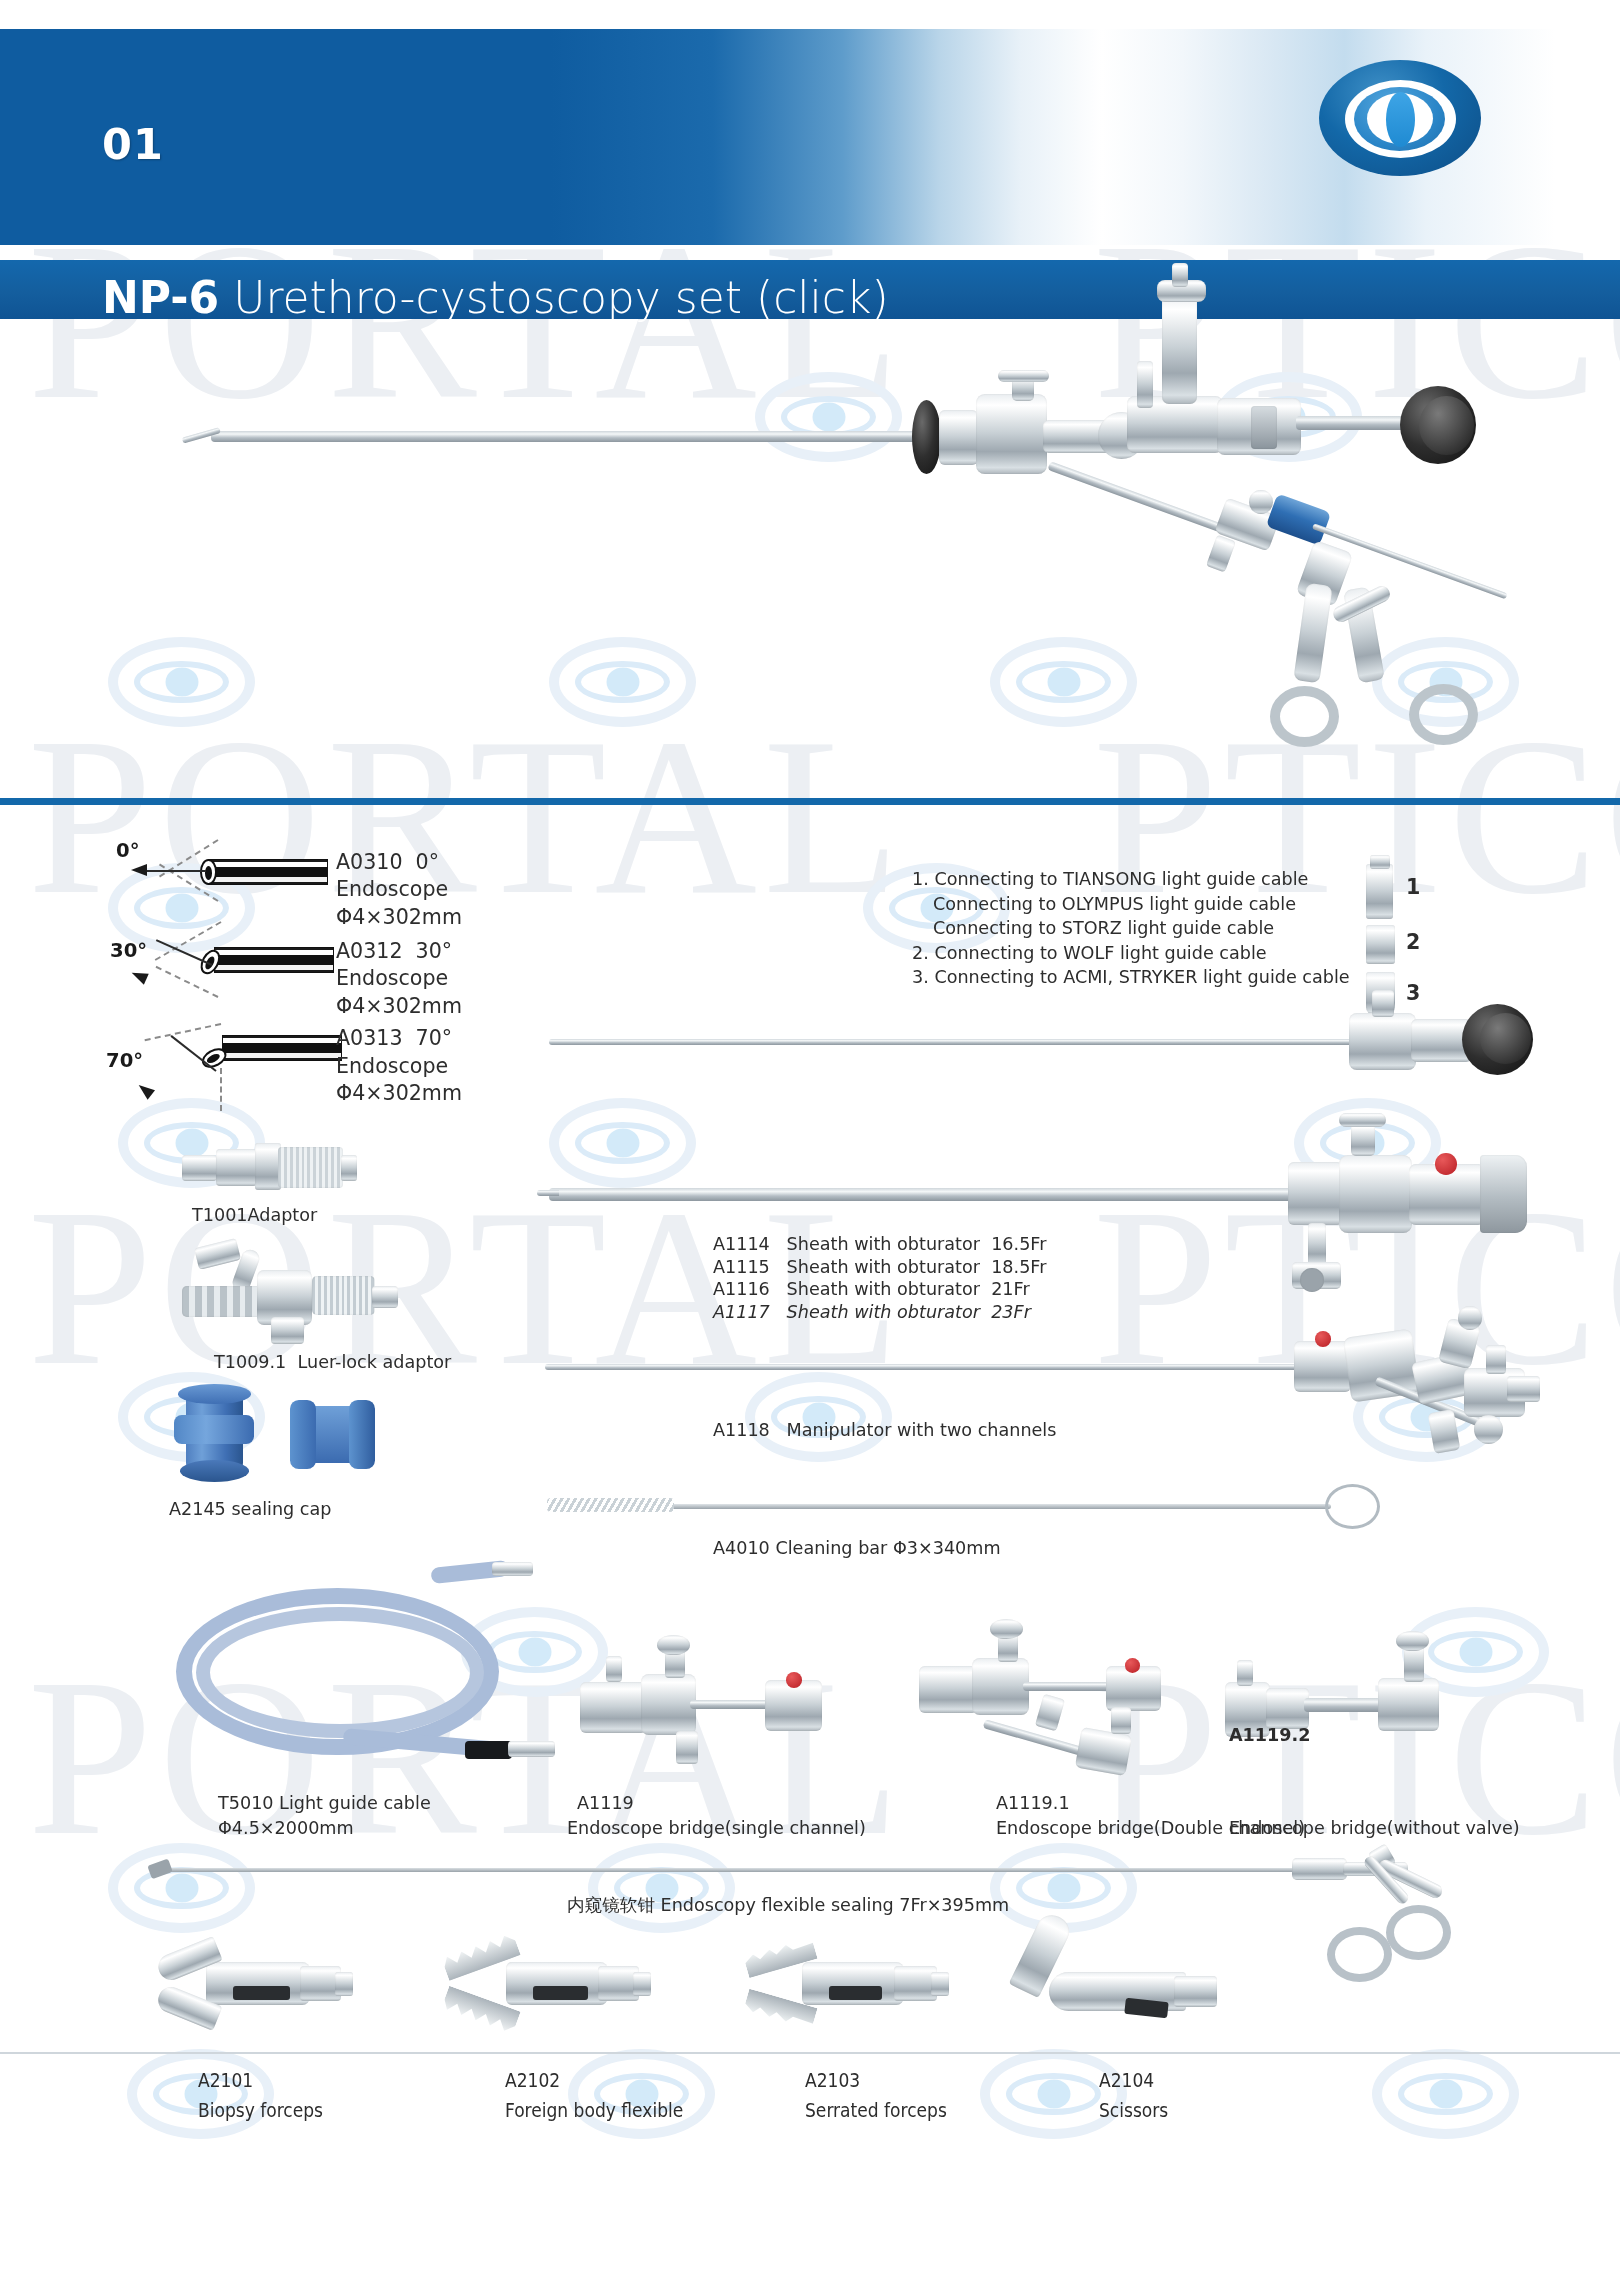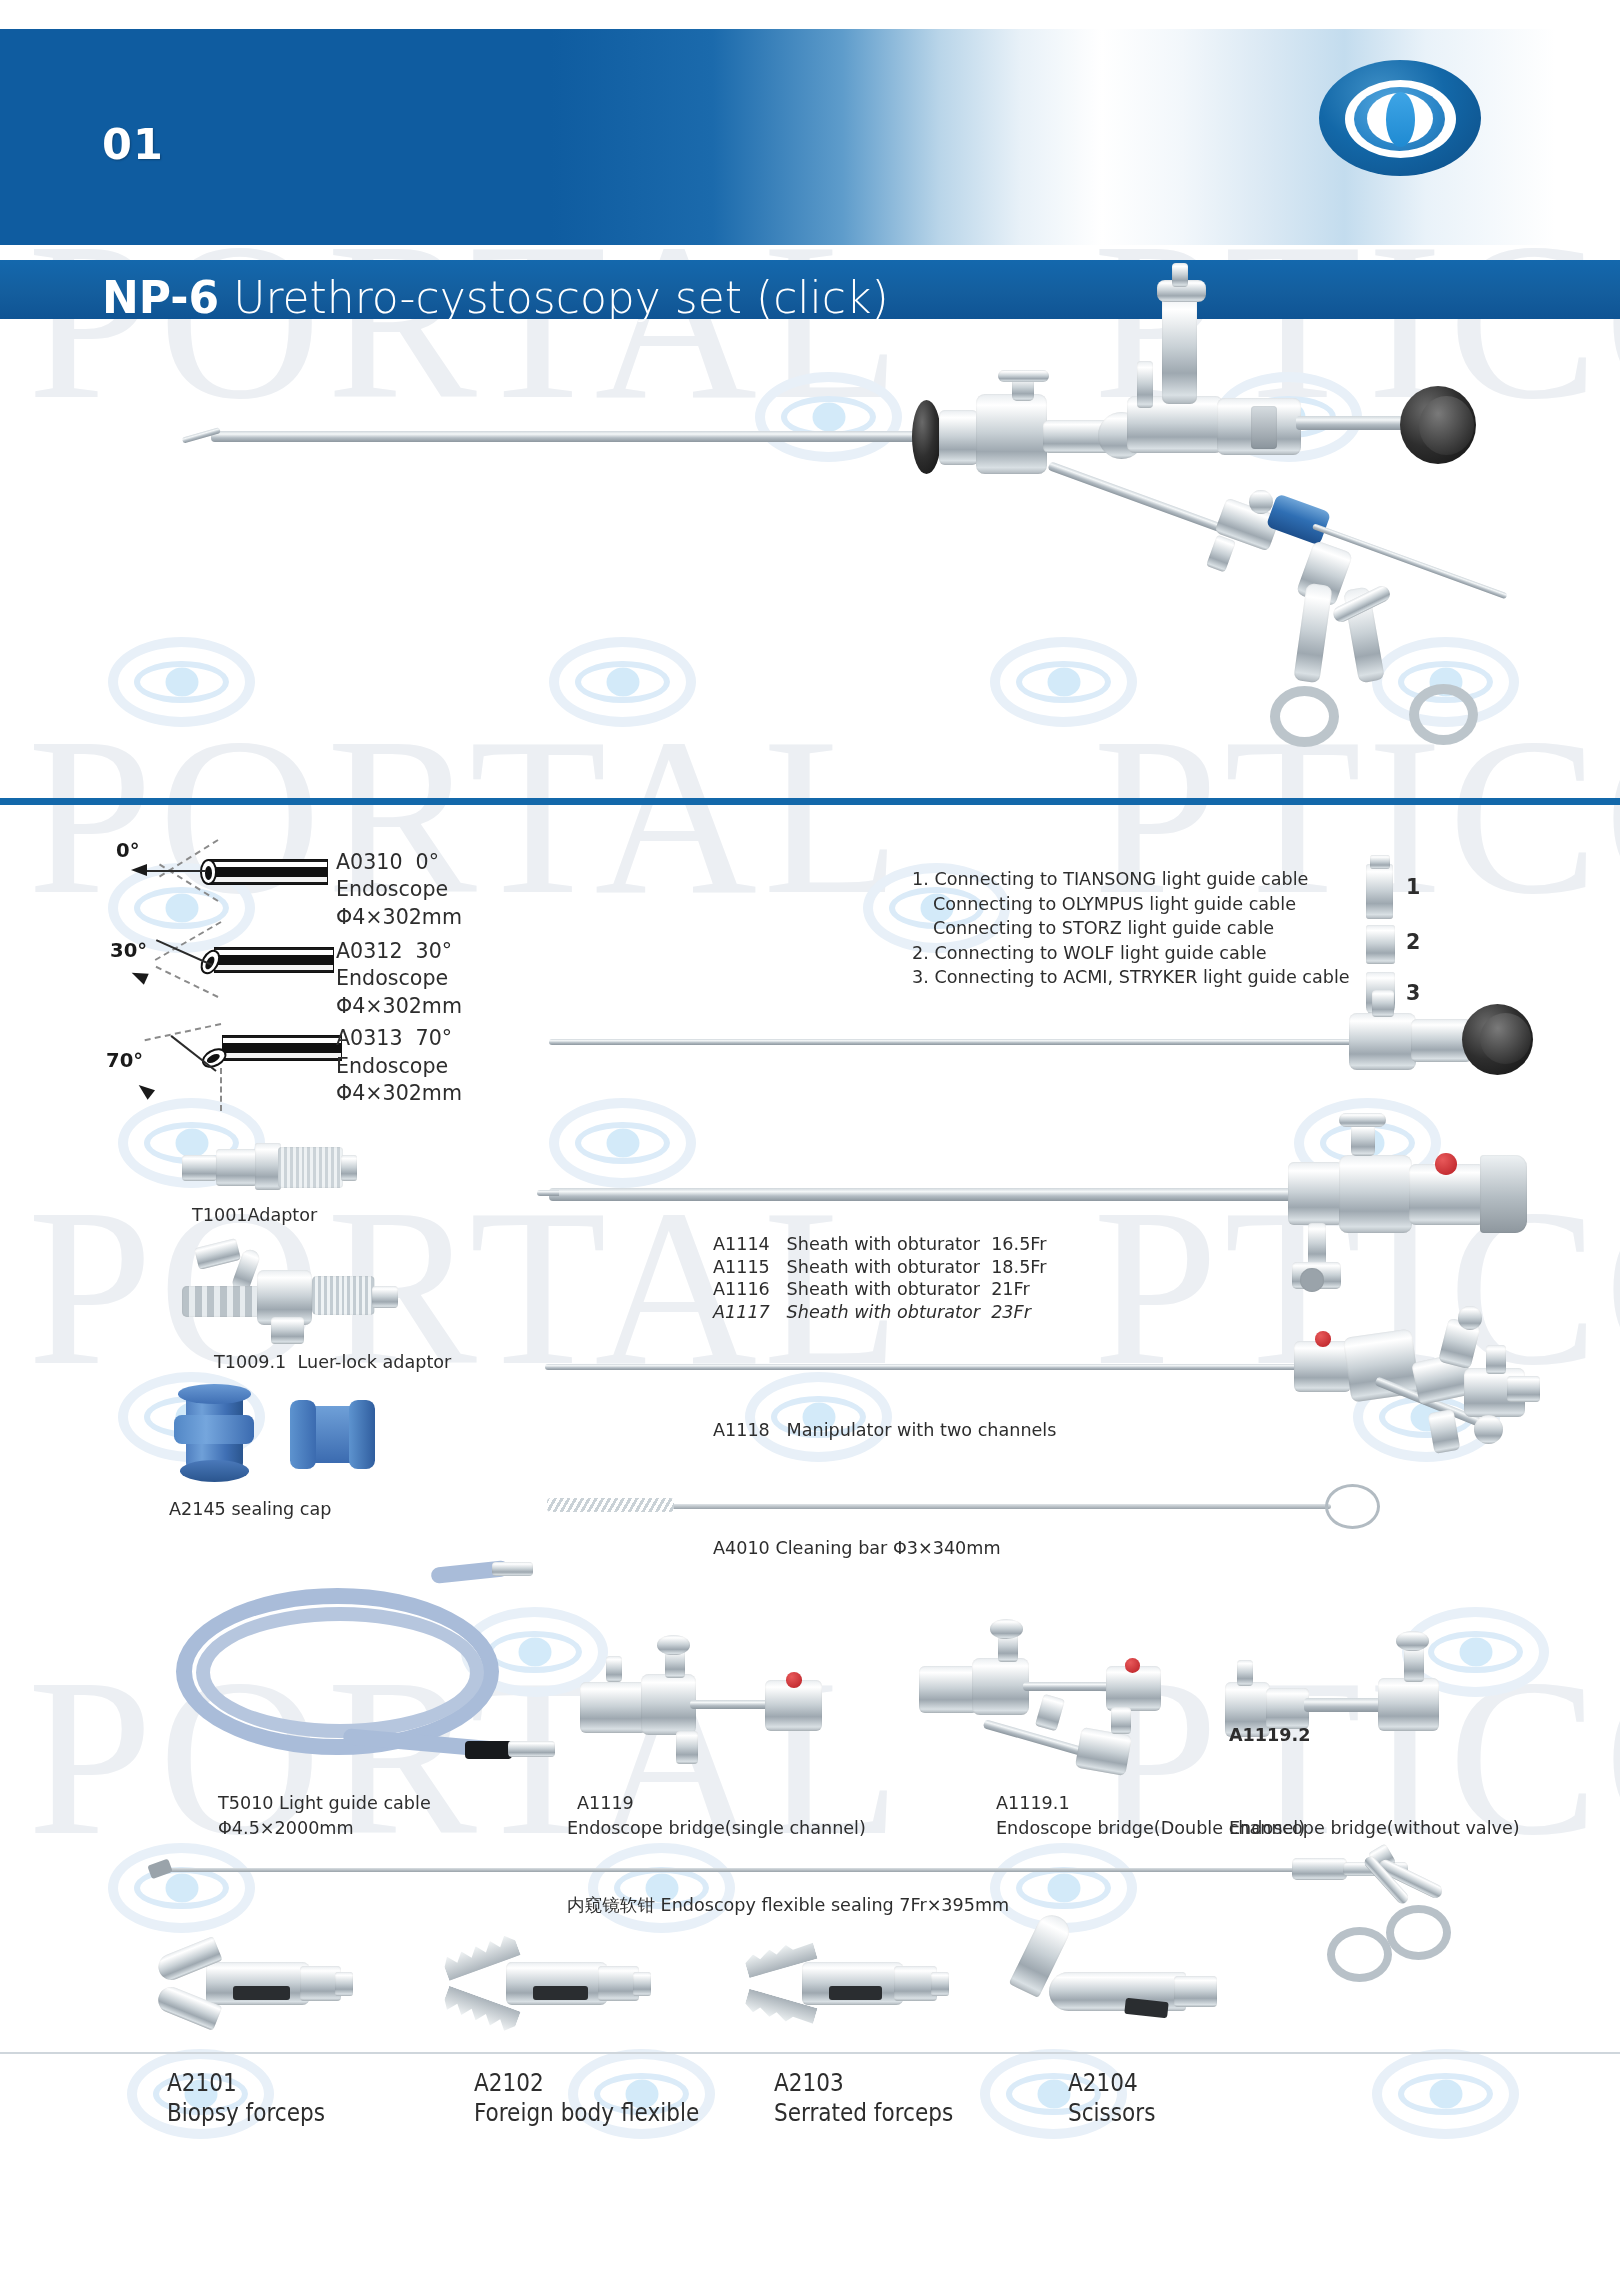--- a/index.html
+++ b/index.html
@@ -120,21 +120,21 @@
   .content { position: absolute; inset: 0; z-index: 4; }
   .lbl {
     position: absolute;
     font-family: "DejaVu Sans", sans-serif;
     color: #2d2d2d;
     white-space: pre;
     line-height: 1.32;
   }
   .lbl.s2 { font-size: 17.6px; }
   .lbl.s4 { font-size: 20.6px; }
-  .lbl.cond { font-stretch: condensed; font-size: 24px; }
+  .lbl.cond { font-stretch: condensed; font-size: 19px; margin-left: 31px; }
 
   
   .tip-row { position: absolute; }
   .tube {
     position: absolute; height: 25.5px; width: 120px;
     background: linear-gradient(to bottom, #1a1a1a 0 2px, #ffffff 2px 6.9px, #111 6.9px 16.7px, #f4f4f4 16.7px 21.6px, #1a1a1a 21.6px 23.5px);
     border: 1.5px solid #111;
   }
   .tube-cap {
     position: absolute; width: 16.7px; height: 25.5px; border-radius: 50%;

